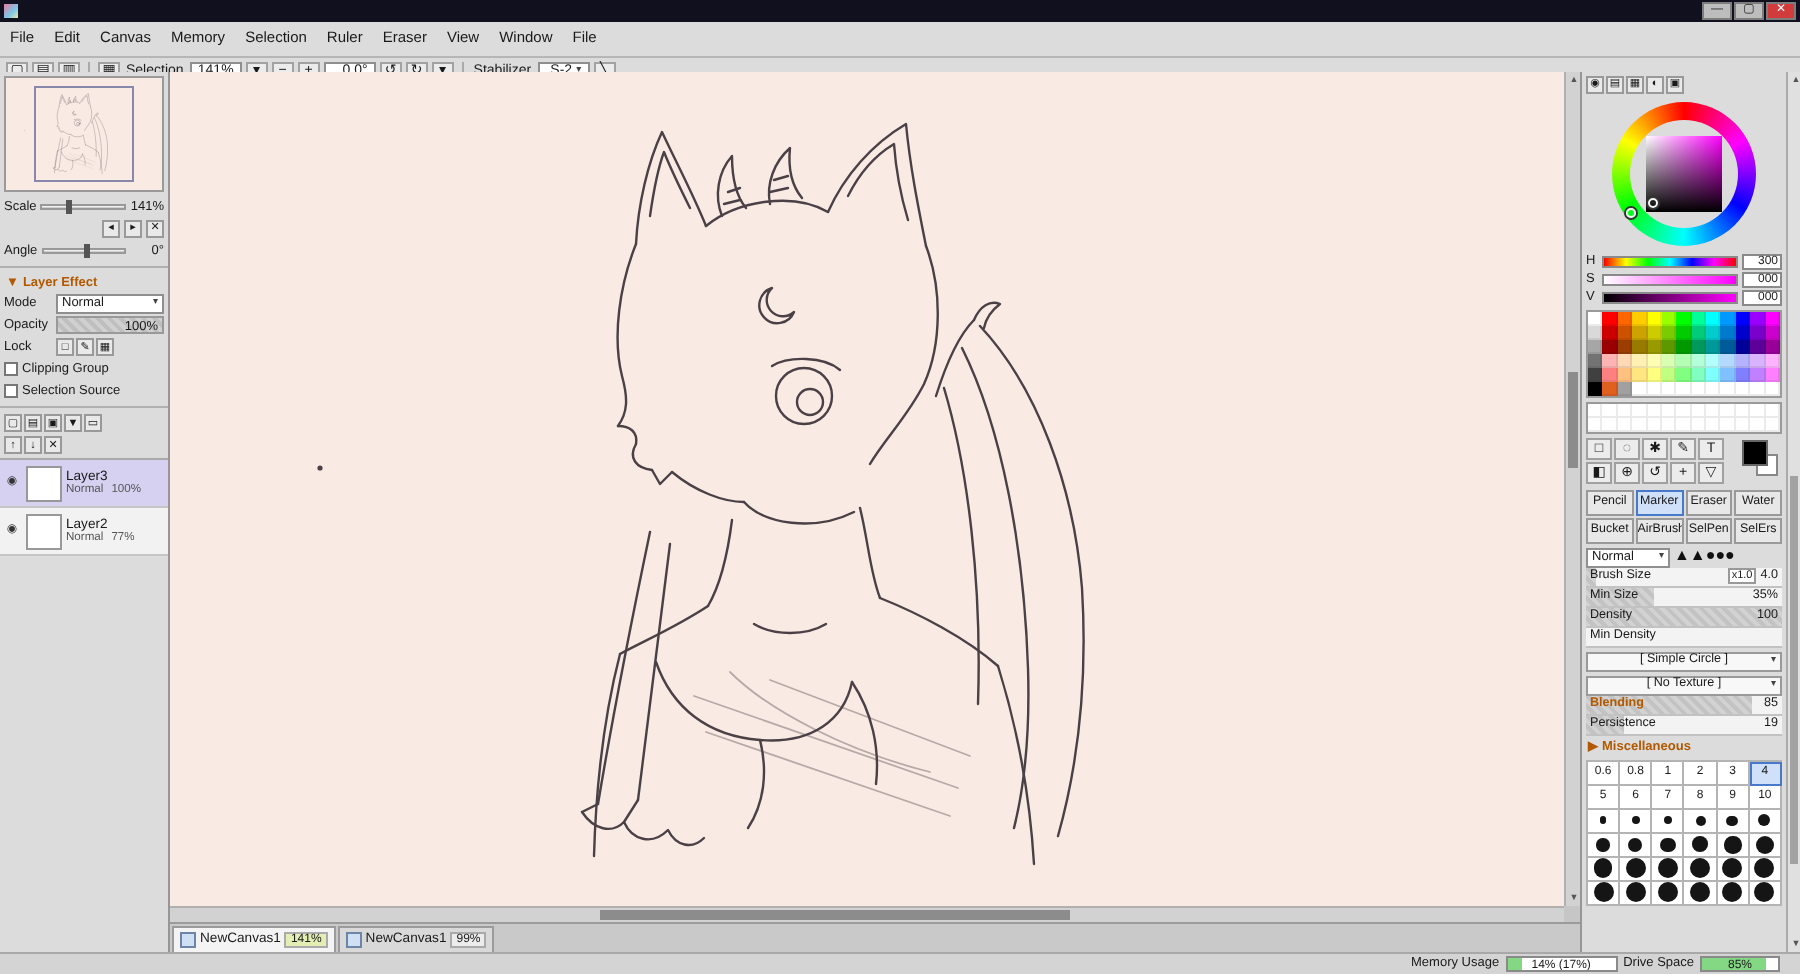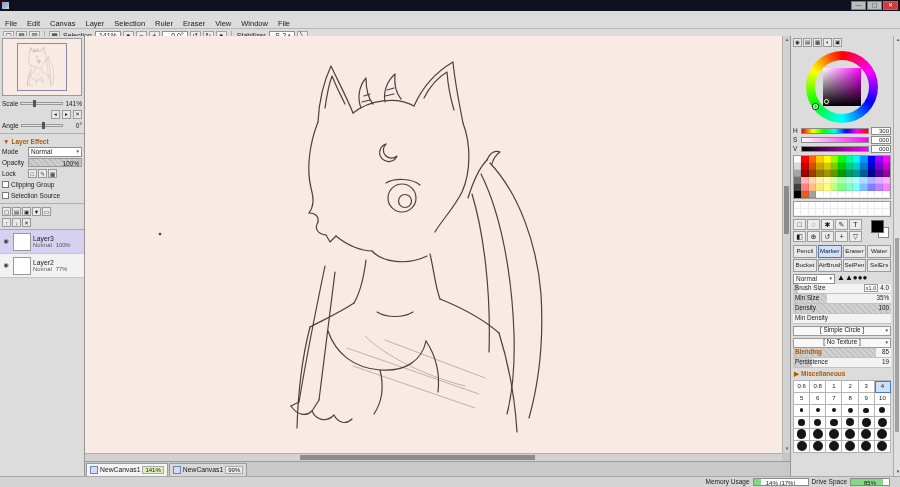--- a/index.html
+++ b/index.html
@@ -8,21 +8,21 @@
 
   
   .titlebar{height:11px;background:#10101e;color:#e6e6e6;display:flex;align-items:center;padding:0 2px;font-size:8px}
   .app-icon{width:7px;height:7px;background:linear-gradient(135deg,#e87aa0,#7ac8e8 60%,#f4e6a0);margin-right:3px;flex:none}
   .title-text{white-space:nowrap;overflow:hidden}
   .win-btns{margin-left:auto;display:flex;gap:1px}
   .win-btn{width:15px;height:9px;background:#bdbdbd;border:1px solid #7d7d7d;color:#222;
            font-size:6px;display:flex;align-items:center;justify-content:center}
   .win-btn.close{background:#d23b3b;color:#fff}
 
-  .menubar{height:18px;background:#dcdcdc;border-bottom:1px solid #b6b6b6;display:flex;align-items:flex-end;font-size:7.5px}
+  .menubar{height:18px;background:#dcdcdc;border-bottom:1px solid #b6b6b6;display:flex;align-items:center;font-size:7.5px}
   .menu-item{padding:0 5px;cursor:default}
 
   .toolbar{height:15px;background:#dcdcdc;border-bottom:1px solid #9e9e9e;display:flex;align-items:center;gap:2px;padding:0 3px;font-size:7px}
   .tb-btn{width:11px;height:11px;border:1px solid #a2a2a2;background:#ececec;font-size:7px;
           display:flex;align-items:center;justify-content:center;flex:none}
   .tb-sep{width:1px;height:11px;background:#aaa;margin:0 2px;flex:none}
   .tb-group{display:flex;align-items:center;gap:2px}
   .tb-label{font-size:7px;padding:0 1px}
   .tb-box{height:11px;min-width:26px;border:1px solid #8f8f8f;background:#fff;padding:0 3px;
           display:flex;align-items:center;justify-content:flex-end;font-size:7px;gap:2px}
@@ -214,21 +214,21 @@
     <div class="win-btn">—</div>
     <div class="win-btn">▢</div>
     <div class="win-btn close">✕</div>
   </div>
 </div>
 
 <div class="menubar" id="menubar">
     <span class="menu-item">File</span>
     <span class="menu-item">Edit</span>
     <span class="menu-item">Canvas</span>
-    <span class="menu-item">Layer</span>
+    <span class="menu-item">Memory</span>
     <span class="menu-item">Selection</span>
     <span class="menu-item">Ruler</span>
     <span class="menu-item">Eraser</span>
     <span class="menu-item">View</span>
     <span class="menu-item">Window</span>
     <span class="menu-item">File</span>
   </div>
 <div class="toolbar" id="toolbar">
     <div class="tb-btn">▢</div>
     <div class="tb-btn">▤</div>

